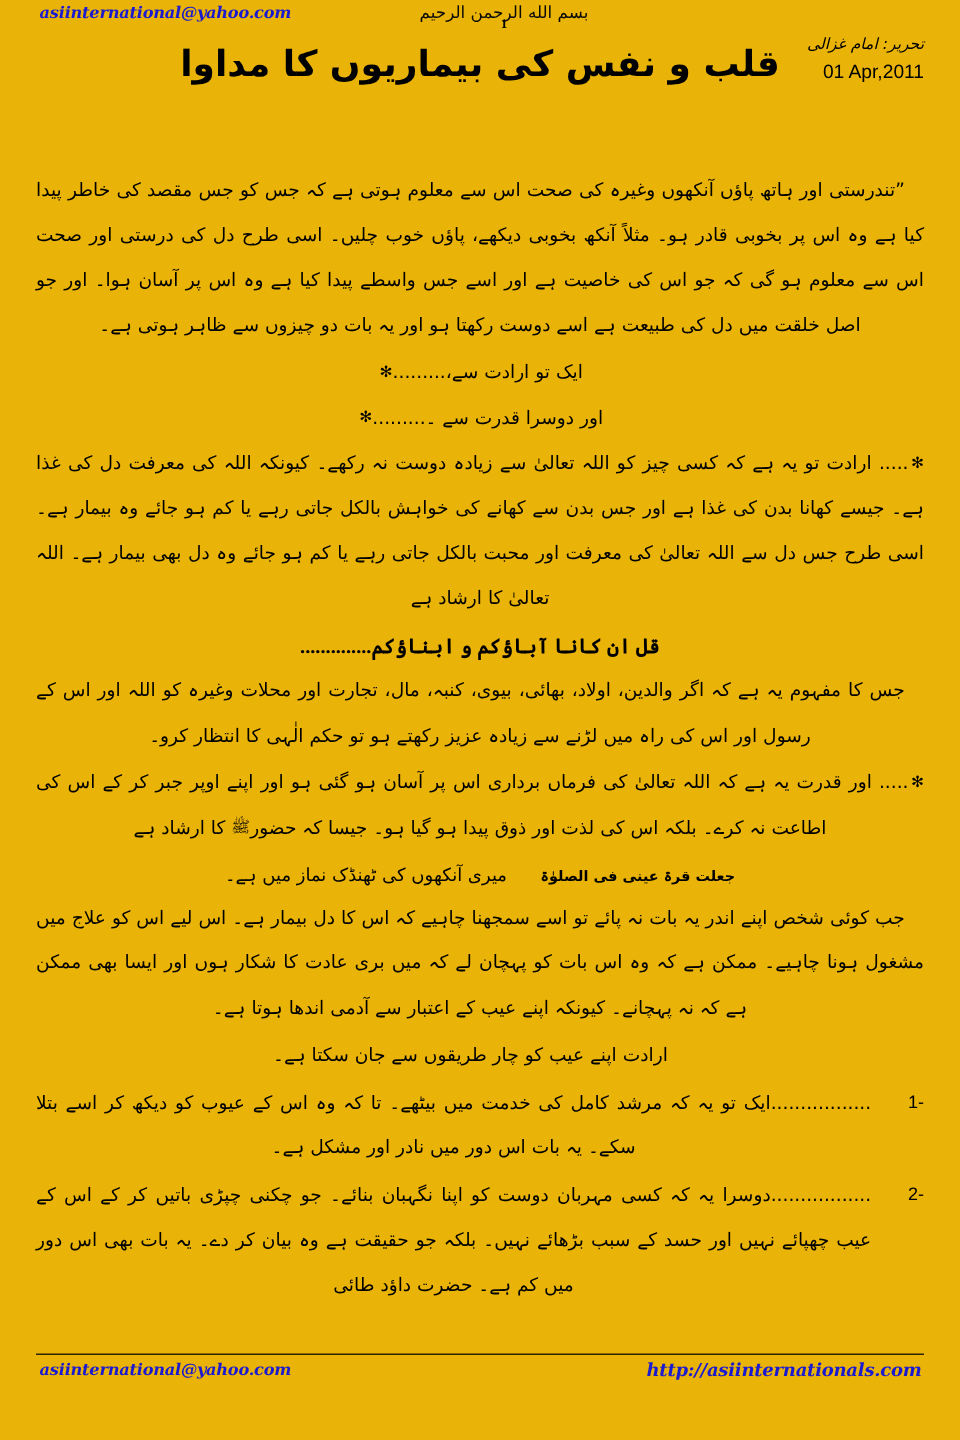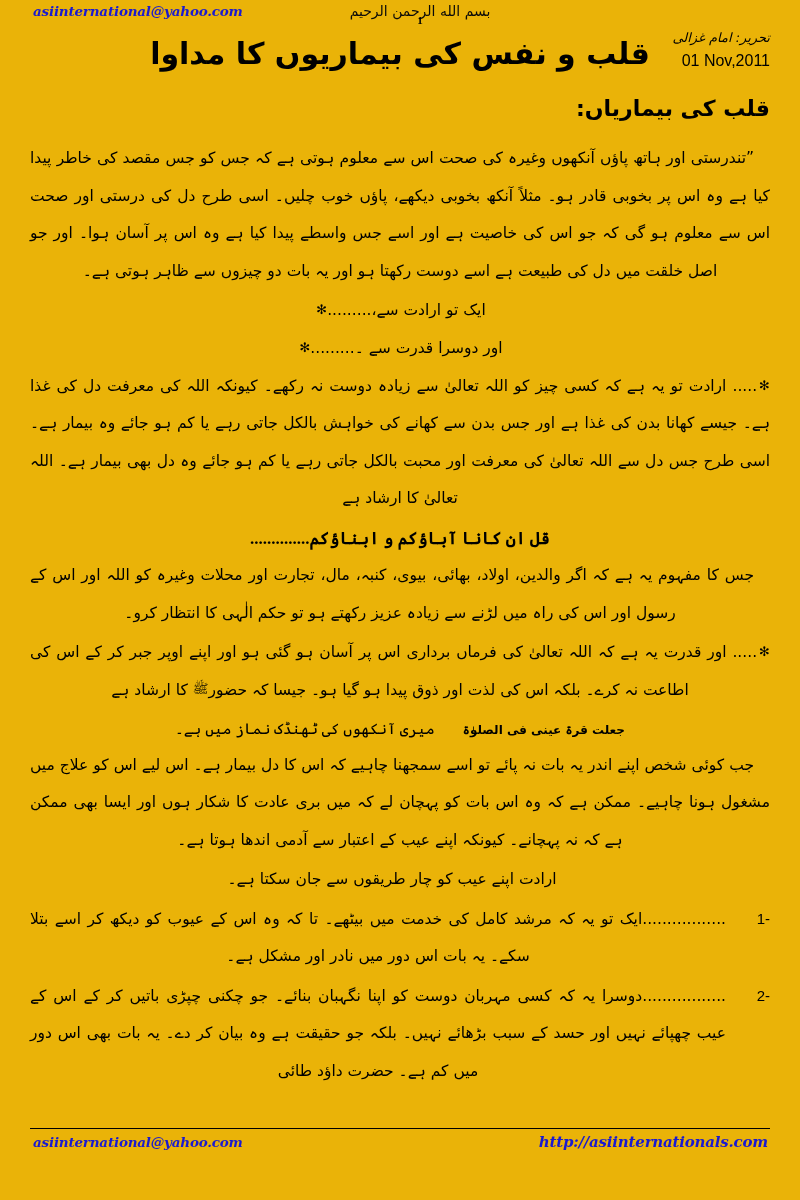--- a/index.html
+++ b/index.html
@@ -191,21 +191,20 @@
     color: #000;
     white-space: nowrap;
   }
   .hadith-ar {
     font-weight: bold;
     font-size: 12px;
   }
   .hadith-ur {
     font-size: 15px;
     margin-right: 28px;
-    font-family: Liberation Serif, serif;
   }
   .sallam {
     font-size: 13px;
     vertical-align: 2px;
   }
 
   
   .num-item {
     direction: rtl;
     font-family: "DejaVu Sans", sans-serif;
@@ -275,23 +274,22 @@
 
 <div class="page">
 
   <div class="header">
     <div class="hdr-email">asiinternational@yahoo.com</div>
     <div class="hdr-bismillah">بسم الله الرحمن الرحيم</div>
     <div class="hdr-pagenum">1</div>
   </div>
 
   <div class="author-line">تحریر: امام غزالی</div>
-  <div class="date-line">01  Nov,2011</div>
+  <div class="date-line">01  Apr,2011</div>
   <div class="doc-title">قلب و نفس کی بیماریوں کا مداوا</div>
-  <div class="section-heading">قلب کی بیماریاں:</div>
 
   <div class="content">
 
     <p class="para">”تندرستی اور ہاتھ پاؤں آنکھوں وغیرہ کی صحت اس سے معلوم ہوتی ہے کہ جس کو جس مقصد کی خاطر پیدا کیا ہے وہ اس پر بخوبی قادر ہو۔ مثلاً آنکھ بخوبی دیکھے، پاؤں خوب چلیں۔ اسی طرح دل کی درستی اور صحت اس سے معلوم ہو گی کہ جو اس کی خاصیت ہے اور اسے جس واسطے پیدا کیا ہے وہ اس پر آسان ہوا۔ اور جو اصل خلقت میں دل کی طبیعت ہے اسے دوست رکھتا ہو اور یہ بات دو چیزوں سے ظاہر ہوتی ہے۔</p>
 
     <div class="bullet-line">
       <span>ایک تو ارادت سے،</span><span class="dots-lead">.........</span><span class="deco-bullet">✻</span>
     </div>
 
     <div class="bullet-line">

